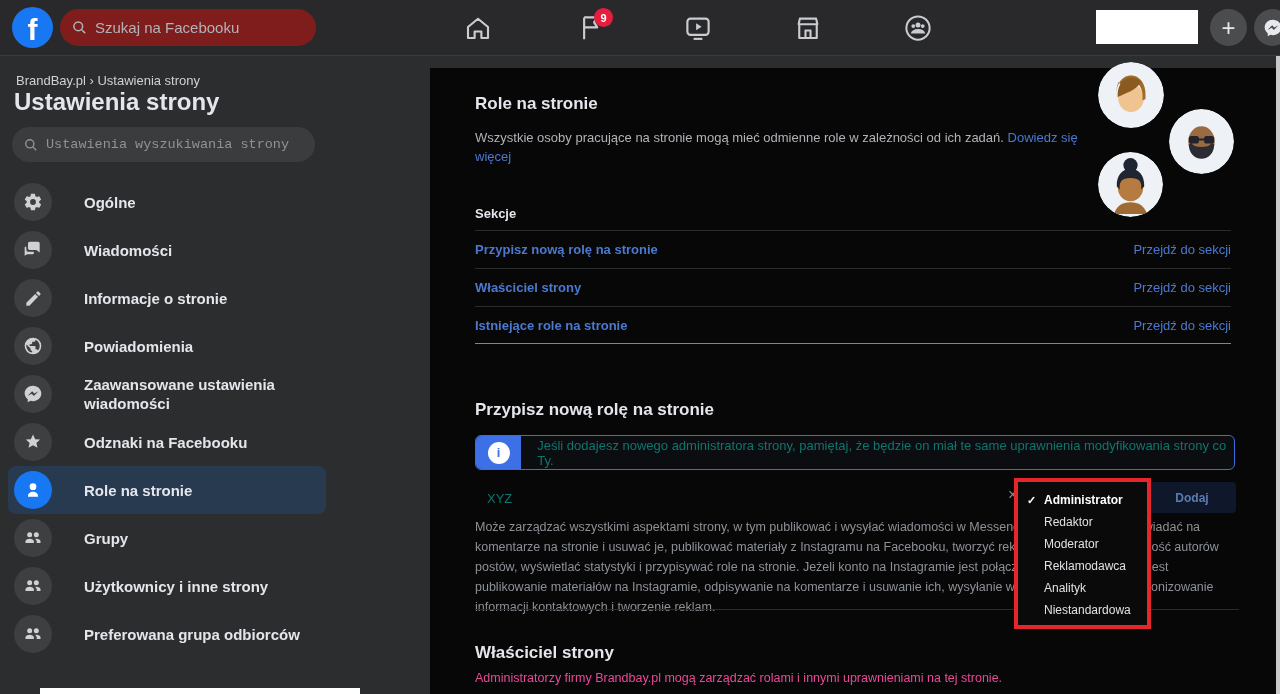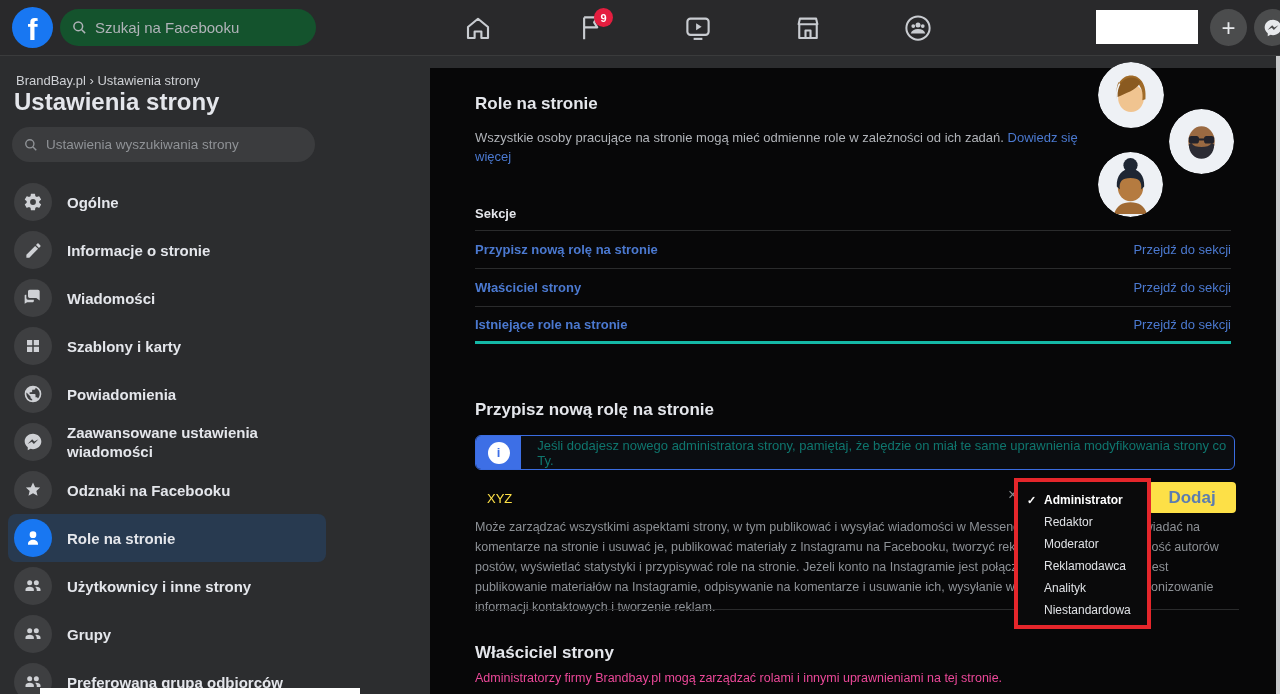--- a/index.html
+++ b/index.html
@@ -6,21 +6,21 @@
   html,body { width:1280px; height:694px; overflow:hidden; background:#2c2d2f;
               font-family:"Liberation Sans", sans-serif; }
 
   
   .topbar { position:absolute; left:0; top:0; width:1280px; height:56px;
             background:#29292b; border-bottom:1px solid #3a3b3c; z-index:50; }
   .fb-logo { position:absolute; left:12px; top:7px; width:41px; height:41px; border-radius:50%;
              background:#1877f2; color:#fff; font-weight:bold; font-size:30px;
              display:flex; align-items:flex-end; justify-content:center; line-height:36px; }
   .tb-search { position:absolute; left:60px; top:9px; width:256px; height:37px;
-               background:#14532d; border-radius:19px; display:flex; align-items:center; padding:0 12px; }
+               background:#7f1d1d; border-radius:19px; display:flex; align-items:center; padding:0 12px; }
   .tb-search svg { flex:0 0 auto; margin-right:8px; }
   .tb-search input { background:transparent; border:none; outline:none; color:#b0b3b8;
                      font-size:15px; width:100%; font-family:inherit; }
   .tb-search input::placeholder { color:#b0b3b8; }
   .navic { position:absolute; top:13px; width:30px; height:30px; color:#c9ccd1; }
   .badge { position:absolute; left:594px; top:8px; min-width:19px; height:19px; border-radius:10px;
            background:#e41e3f; color:#fff; font-size:11px; font-weight:bold;
            display:flex; align-items:center; justify-content:center; z-index:2; }
   .white-box { position:absolute; left:1096px; top:10px; width:102px; height:34px; background:#ffffff; }
   .round-btn { position:absolute; top:9px; width:37px; height:37px; border-radius:50%;
@@ -28,24 +28,24 @@
   .plus-btn { left:1210px; font-size:24px; font-weight:400; line-height:34px; }
   .msgr-btn { left:1254px; }
 
   
   .crumb { position:absolute; left:16px; top:73px; font-size:13px; color:#cfd1d5; }
   .side-title { position:absolute; left:14px; top:88px; font-size:24px; font-weight:bold; color:#e4e6eb; }
   .side-search { position:absolute; left:12px; top:127px; width:303px; height:35px;
                  background:#3b3c3e; border-radius:18px; display:flex; align-items:center; padding:0 12px; }
   .side-search svg { flex:0 0 auto; margin-right:8px; }
   .side-search input { background:transparent; border:none; outline:none; color:#f0abfc;
-                       font-size:13.5px; width:100%; font-family:Liberation Sans, sans-serif; }
+                       font-size:13.5px; width:100%; font-family:Liberation Mono, monospace; }
   .side-search input::placeholder { color:#8f9296; }
   .menu { position:absolute; left:8px; top:178px; width:318px; }
-  .mi { height:48px; display:flex; align-items:center; gap:15px; padding:0 6px;
+  .mi { height:48px; display:flex; align-items:center; gap:32px; padding:0 6px;
         border-radius:8px; cursor:pointer; }
   .mi.sel { background:#283a50; }
   .mic { width:38px; height:38px; border-radius:50%; background:#3e3f41; color:#cfd1d5;
          display:flex; align-items:center; justify-content:center; flex:0 0 auto; }
   .mi.sel .mic { background:#1877f2; color:#fff; }
   .mil { font-size:15px; font-weight:bold; color:#e4e6eb; line-height:19px; }
   .white-strip { position:absolute; left:40px; top:688px; width:320px; height:6px; background:#fff; }
 
   
   .panel { position:absolute; left:430px; top:68px; width:846px; height:626px; background:#070708; }
@@ -58,38 +58,38 @@
 
   .avatar { position:absolute; border-radius:50%; overflow:hidden; }
   .av1 { left:668px; top:-6px; width:66px; height:66px; }
   .av2 { left:739px; top:41px; width:65px; height:65px; }
   .av3 { left:668px; top:84px; width:65px; height:65px; }
 
   .sekcje { position:absolute; left:45px; top:138px; font-size:13px; font-weight:bold; color:#e4e6eb; }
   .srows { position:absolute; left:45px; top:162px; width:756px; }
   .srow { height:38px; display:flex; align-items:center; justify-content:space-between;
           border-top:1px solid #2a2b2c; }
-  .srow:last-child { border-bottom:3px solid #14b8a6; }
+  .srow:last-child { border-bottom:1px solid #14b8a6; }
   .srow .sl { font-size:13px; font-weight:bold; }
   .srow .sr { font-size:13px; }
 
   .banner { position:absolute; left:45px; top:367px; width:760px; height:35px;
             border:1px solid #3a6ce0; border-radius:6px; background:#0b0d11;
             display:flex; align-items:stretch; overflow:hidden; }
   .banner-ic { width:46px; background:#3d6fe6; display:flex; align-items:center; justify-content:center; }
   .banner-ic .idot { width:22px; height:22px; border-radius:50%; background:#fff; color:#3d6fe6;
                      font-weight:bold; font-size:13px; display:flex; align-items:center; justify-content:center; }
   .banner-txt { display:flex; align-items:center; padding-left:16px; color:#0f766e; font-size:13px; }
 
   .assign-input { position:absolute; left:45px; top:415px; width:560px; height:30px;
-                  background:transparent; border:none; outline:none; color:#fde047;
+                  background:transparent; border:none; outline:none; color:#0f766e;
                   font-size:13px; padding-left:12px; font-family:inherit; }
   .clear-x { position:absolute; left:578px; top:418px; font-size:16px; color:#8a8d91; cursor:pointer; }
   .add-btn { position:absolute; left:718px; top:414px; width:88px; height:31px; border-radius:4px;
-             background:#fde047; color:#5c7cb0; font-weight:bold; font-size:17px;
+             background:#0f172a; color:#5c7cb0; font-weight:bold; font-size:12px;
              border:none; cursor:pointer; display:flex; align-items:center; justify-content:center;
              font-family:inherit; }
   .role-desc { position:absolute; left:45px; top:449px; width:764px; font-size:12.5px;
                line-height:20px; color:#8d9196; }
   .hr2 { position:absolute; left:45px; top:541px; width:764px; border-top:1px solid #2a2b2c; }
   .owner-desc { position:absolute; left:45px; top:603px; width:740px; font-size:12.5px; color:#ec4899; }
 
   
   .dropdown { position:absolute; left:584px; top:410px; width:137px; height:151px;
               border:4px solid #e5262b; background:#0a0a0b; z-index:40; padding:7px 0 0 0; }
@@ -169,45 +169,37 @@
     <span class="mic">
       <svg width="20" height="20" viewBox="0 0 24 24" fill="currentColor">
           <path d="M19.4 13c.04-.33.06-.66.06-1s-.02-.67-.06-1l2.1-1.65a.5.5 0 0 0 .12-.64l-2-3.46a.5.5 0 0 0-.61-.22l-2.48 1a7.6 7.6 0 0 0-1.73-1l-.37-2.61A.5.5 0 0 0 13.94 2h-4a.5.5 0 0 0-.5.42l-.37 2.61c-.62.26-1.2.6-1.73 1l-2.48-1a.5.5 0 0 0-.61.22l-2 3.46a.5.5 0 0 0 .12.64L4.47 11c-.04.33-.06.66-.06 1s.02.67.06 1l-2.1 1.65a.5.5 0 0 0-.12.64l2 3.46c.13.22.39.31.61.22l2.48-1c.53.4 1.11.74 1.73 1l.37 2.61c.04.24.25.42.5.42h4c.25 0 .46-.18.5-.42l.37-2.61a7.6 7.6 0 0 0 1.73-1l2.48 1c.22.09.48 0 .61-.22l2-3.46a.5.5 0 0 0-.12-.64L19.4 13zM12 15.5a3.5 3.5 0 1 1 0-7 3.5 3.5 0 0 1 0 7z"></path>
         </svg>
     </span>
     <span class="mil">Ogólne</span>
   </div>
 
   <div class="mi">
     <span class="mic">
+      <svg width="20" height="20" viewBox="0 0 24 24" fill="currentColor">
+          <path d="M20 2H8a2 2 0 0 0-2 2v6a2 2 0 0 0 2 2h8l4 3V4a2 2 0 0 0-2-2z"></path>
+          <path d="M4 8H3a1 1 0 0 0-1 1v10l3-2h7a1 1 0 0 0 1-1v-2H6a2 2 0 0 1-2-2V8z"></path>
+        </svg>
+    </span>
+    <span class="mil">Wiadomości</span>
+  </div>
+
+  <div class="mi">
+    <span class="mic">
       <svg width="19" height="19" viewBox="0 0 24 24" fill="currentColor">
           <path d="M3 17.25V21h3.75L17.8 9.94l-3.75-3.75L3 17.25zM20.7 7.04a1 1 0 0 0 0-1.41L18.37 3.3a1 1 0 0 0-1.41 0l-1.83 1.83 3.75 3.75 1.82-1.84z"></path>
         </svg>
     </span>
     <span class="mil">Informacje o stronie</span>
   </div>
 
-  <div class="mi">
-    <span class="mic">
-      <svg width="20" height="20" viewBox="0 0 24 24" fill="currentColor">
-          <path d="M20 2H8a2 2 0 0 0-2 2v6a2 2 0 0 0 2 2h8l4 3V4a2 2 0 0 0-2-2z"></path>
-          <path d="M4 8H3a1 1 0 0 0-1 1v10l3-2h7a1 1 0 0 0 1-1v-2H6a2 2 0 0 1-2-2V8z"></path>
-        </svg>
-    </span>
-    <span class="mil">Wiadomości</span>
-  </div>
-
-  <div class="mi">
-    <span class="mic">
-      <svg width="18" height="18" viewBox="0 0 24 24" fill="currentColor">
-          <path d="M4 4h7v7H4zM13 4h7v7h-7zM4 13h7v7H4zM13 13h7v7h-7z"></path>
-        </svg>
-    </span>
-    <span class="mil">Szablony i karty</span>
-  </div>
 
   <div class="mi">
     <span class="mic">
       <svg width="20" height="20" viewBox="0 0 24 24" fill="currentColor">
           <path d="M12 2a10 10 0 1 0 0 20 10 10 0 0 0 0-20zm-1 17.93A8 8 0 0 1 4 12c0-.62.08-1.21.21-1.79L9 15v1a2 2 0 0 0 2 2v1.93zm6.9-2.54A2 2 0 0 0 16 16h-1v-3a1 1 0 0 0-1-1H8v-2h2a1 1 0 0 0 1-1V7h2a2 2 0 0 0 2-2v-.41a8 8 0 0 1 2.9 12.8z"></path>
         </svg>
     </span>
     <span class="mil">Powiadomienia</span>
   </div>
 
@@ -239,32 +231,32 @@
   </div>
 
   <div class="mi">
     <span class="mic">
       <svg width="20" height="20" viewBox="0 0 24 24" fill="currentColor">
           <circle cx="8" cy="8" r="3"></circle>
           <circle cx="16" cy="8" r="3"></circle>
           <path d="M8 13c-2.67 0-5 1.34-5 3v2h10v-2c0-1.66-2.33-3-5-3zm8 0c-.5 0-1 .05-1.5.15 1.2.86 2 2 2 3.35V18H21v-2c0-1.66-2.33-3-5-3z"></path>
         </svg>
     </span>
-    <span class="mil">Użytkownicy i inne strony</span>
+    <span class="mil">Grupy</span>
   </div>
 
   <div class="mi">
     <span class="mic">
       <svg width="20" height="20" viewBox="0 0 24 24" fill="currentColor">
           <circle cx="8" cy="8" r="3"></circle>
           <circle cx="16" cy="8" r="3"></circle>
           <path d="M8 13c-2.67 0-5 1.34-5 3v2h10v-2c0-1.66-2.33-3-5-3zm8 0c-.5 0-1 .05-1.5.15 1.2.86 2 2 2 3.35V18H21v-2c0-1.66-2.33-3-5-3z"></path>
         </svg>
     </span>
-    <span class="mil">Grupy</span>
+    <span class="mil">Użytkownicy i inne strony</span>
   </div>
 
   <div class="mi">
     <span class="mic">
       <svg width="20" height="20" viewBox="0 0 24 24" fill="currentColor">
           <circle cx="8" cy="8" r="3"></circle>
           <circle cx="16" cy="8" r="3"></circle>
           <path d="M8 13c-2.67 0-5 1.34-5 3v2h10v-2c0-1.66-2.33-3-5-3zm8 0c-.5 0-1 .05-1.5.15 1.2.86 2 2 2 3.35V18H21v-2c0-1.66-2.33-3-5-3z"></path>
         </svg>
     </span>

